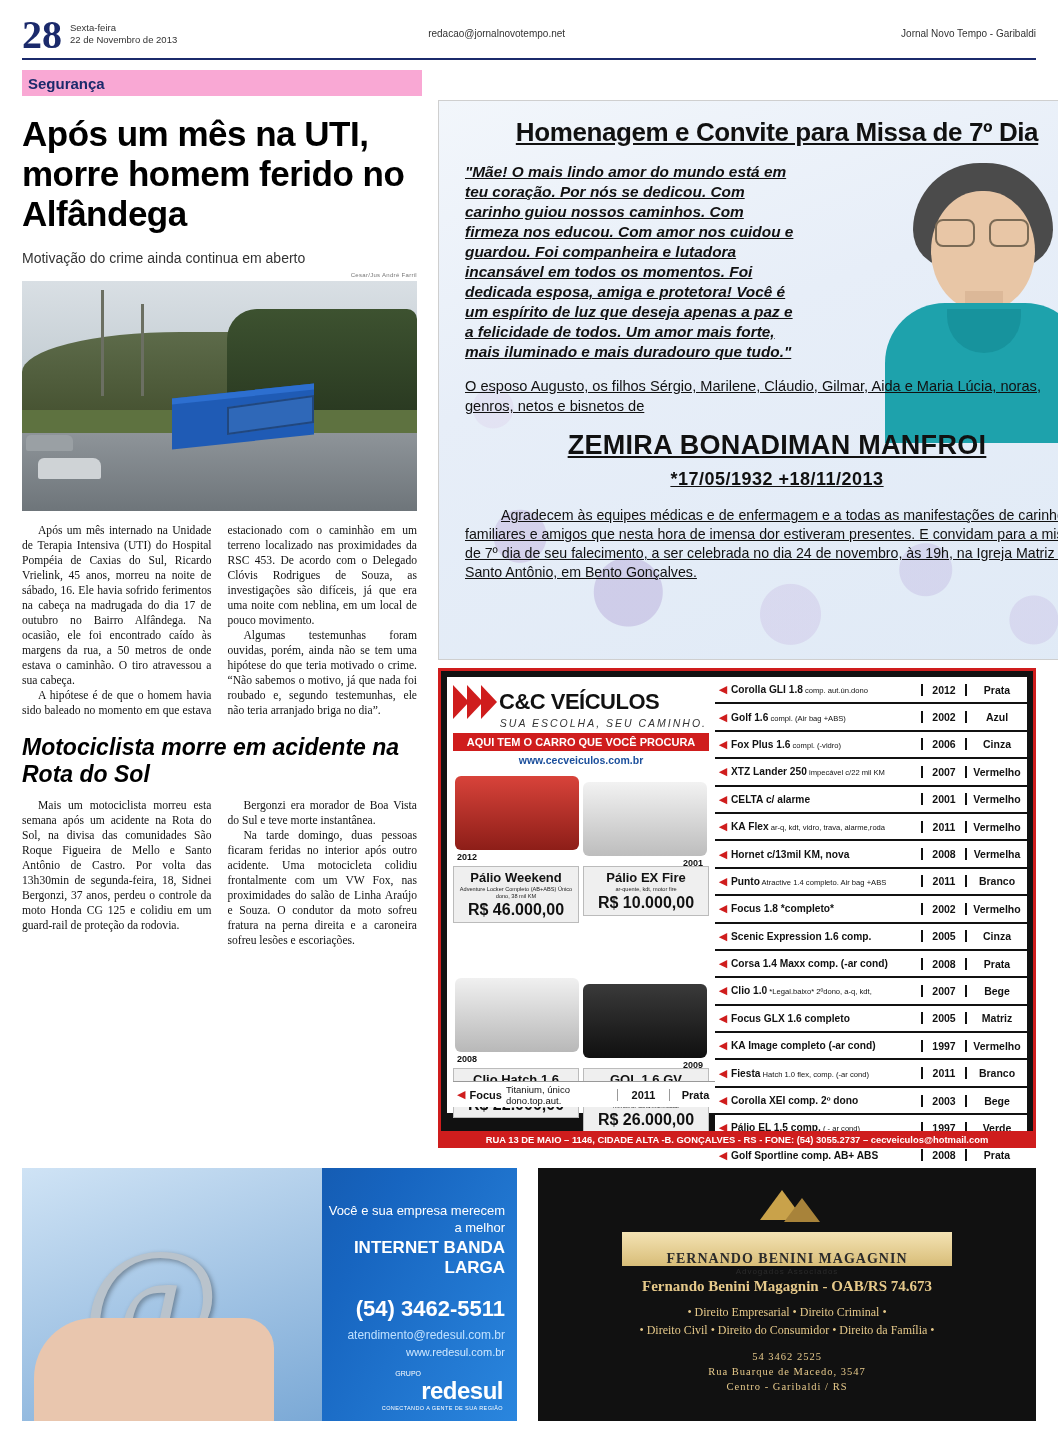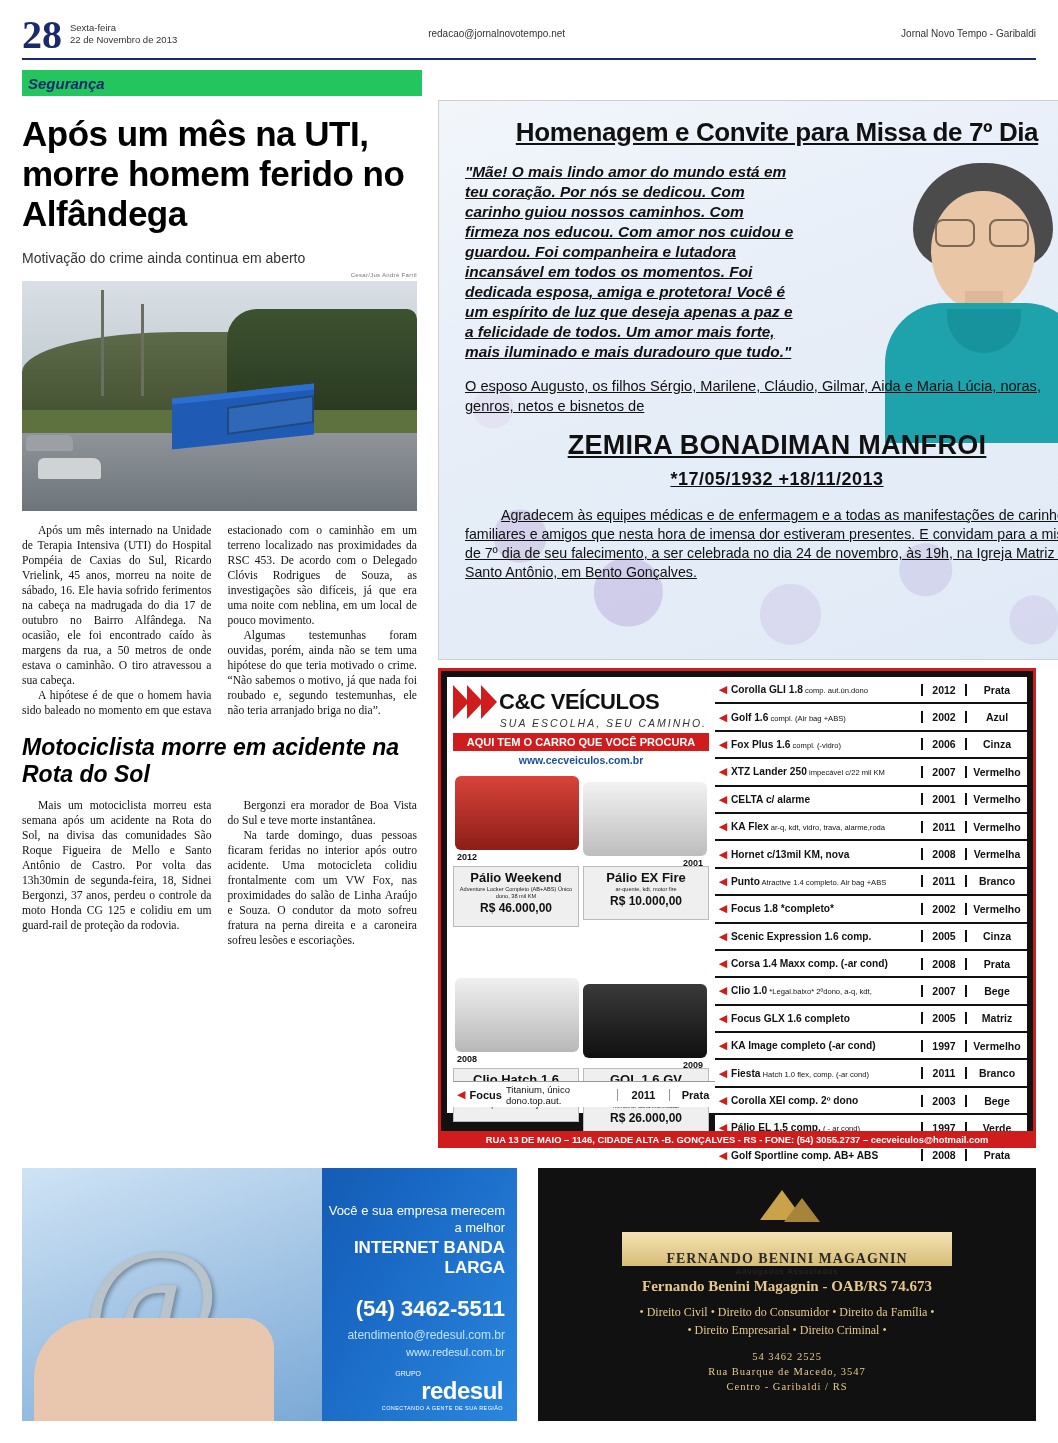--- a/index.html
+++ b/index.html
@@ -15,21 +15,21 @@
   .page { position:relative; width:1058px; height:1443px; padding:18px 22px; }
 
   
   .masthead { display:flex; align-items:flex-start; border-bottom:2px solid #1b2a6b; padding-bottom:6px; }
   .page-num { font-size:40px; font-weight:bold; color:#1b2a6b; line-height:34px; margin-right:8px; font-family:"Liberation Serif", serif;}
   .mast-date { font-size:9.5px; color:#333; line-height:12px; padding-top:4px; }
   .mast-mail { flex:1; text-align:center; font-size:10px; color:#333; padding-top:10px; }
   .mast-right { font-size:10px; color:#333; padding-top:10px; text-align:right; width:220px;}
 
   
-  .sec-tag-wrap { margin-top:10px; width:400px; background:#22c55e; height:26px; display:flex; align-items:center;font-style:italic; }
+  .sec-tag-wrap { margin-top:10px; width:400px; background:#f9a8d4; height:26px; display:flex; align-items:center; }
   .sec-tag { color:#1b2a6b; font-weight:bold; font-size:15px; padding-left:6px; }
 
   
   .left-col { position:absolute; left:22px; top:100px; width:395px; }
   .headline { font-size:35px; line-height:40px; font-weight:bold; letter-spacing:-0.5px; margin-top:14px; color:#000; }
   .subhead { font-size:14px; color:#333; margin-top:16px; font-weight:400; }
   .credit { font-size:6px; color:#777; text-align:right; margin-top:6px; letter-spacing:.3px;}
 
   .photo { width:395px; height:230px; margin-top:3px; position:relative; overflow:hidden; background:#7f8d73; }
   .ph-sky { position:absolute; left:0; top:0; width:100%; height:44%; background:linear-gradient(#d9dfe4,#c2ccd2); }
@@ -89,21 +89,21 @@
   .cec-bar { background:#cf1d1d; color:#fff; font-size:11px; font-weight:bold; text-align:center; padding:3px 0; margin:4px 6px 0 6px; }
   .cec-site { text-align:center; font-size:10.5px; font-weight:bold; color:#1b4f9c; margin-top:3px; }
   .cec-cars { position:relative; margin-top:4px; height:150px; }
   .car-img { position:absolute; width:124px; height:74px; border-radius:6px; }
   .carA { left:8px; top:6px; background:linear-gradient(#d8433a,#8d1e18); }
   .carB { left:136px; top:12px; background:linear-gradient(#f2f2f2,#bdbdbd); }
   .car-year { position:absolute; font-size:9px; font-weight:bold; color:#111; }
   .cec-box { position:absolute; background:#efefef; border:1px solid #bbb; width:126px; }
   .cec-box h4 { margin:0; font-size:13px; text-align:center; padding-top:3px; }
   .cec-box .d { font-size:5.6px; text-align:center; line-height:7px; padding:1px 3px; color:#222; }
-  .cec-box .p { font-size:12px; font-weight:bold; text-align:center; padding-bottom:11px; }
+  .cec-box .p { font-size:16px; font-weight:bold; text-align:center; padding-bottom:3px; }
   .cec-focus { position:absolute; left:6px; bottom:6px; width:268px; height:26px; background:#fff; border-top:1px solid #999; display:flex; align-items:center; font-size:11px; }
   .cec-focus .fl { font-weight:bold; padding-left:4px; }
   .cec-focus .ft { flex:1; padding-left:4px; font-size:9.5px; }
   .cec-focus .fy, .cec-focus .fc { width:52px; text-align:center; border-left:1px solid #999; font-weight:bold; }
 
   .cec-list { position:absolute; right:6px; top:6px; width:312px; }
   .cec-row { display:flex; align-items:center; height:27.4px; background:#fff; border-bottom:2px solid #111; }
   .cec-row .bullet { width:16px; text-align:center; color:#cf1d1d; font-size:11px; }
   .cec-row .desc { flex:1; font-size:10.2px; font-weight:bold; color:#111; }
   .cec-row .desc small { font-weight:normal; font-size:7.6px; }
@@ -412,22 +412,22 @@
     <div class="adv-mount">
       <div class="m1"></div>
         <div class="m2"></div>
     </div>
     <div class="adv-bar">
       <div class="n1">FERNANDO BENINI MAGAGNIN</div>
       <div class="n2">Advogados Associados</div>
     </div>
     <div class="adv-oab">Fernando Benini Magagnin - OAB/RS 74.673</div>
     <div class="adv-areas">
+      <div>• Direito Empresarial • Direito Criminal •</div>
       <div>• Direito Civil • Direito do Consumidor • Direito da Família •</div>
-      <div>• Direito Empresarial • Direito Criminal •</div>
     </div>
     <div class="adv-contact">
       <div>54 3462 2525</div>
       <div>Rua Buarque de Macedo, 3547</div>
       <div>Centro - Garibaldi / RS</div>
     </div>
   </div>
 
 </div>
 

